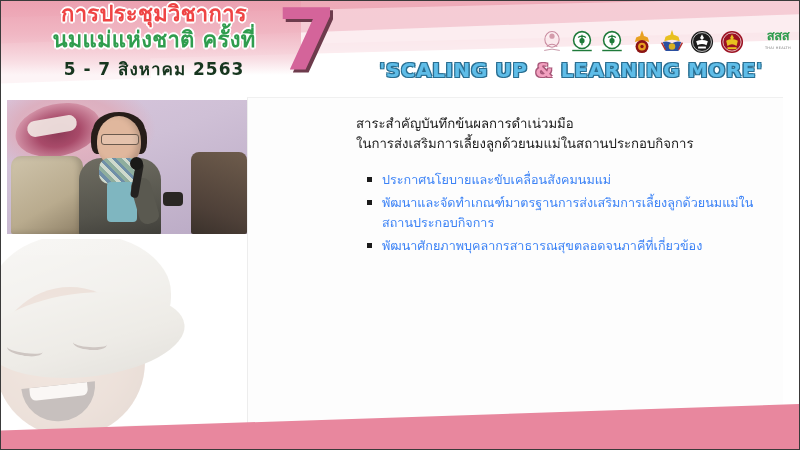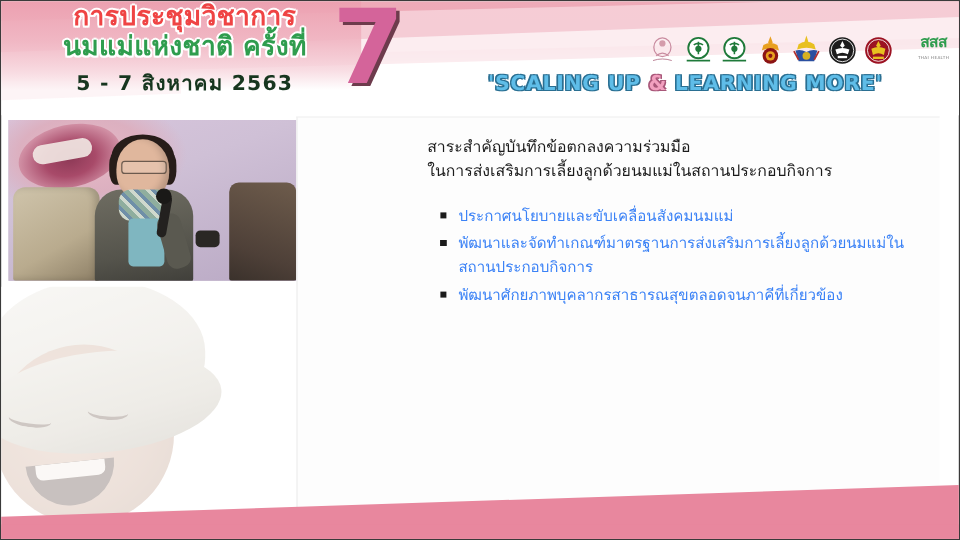--- a/index.html
+++ b/index.html
@@ -117,21 +117,21 @@
   }
 
   
   .tagline {
     position: absolute;
     left: 352px; top: 57px;
     width: 436px;
     text-align: center;
     font-family: "DejaVu Sans", sans-serif;
     font-weight: bold;
-    font-size: 17px;
+    font-size: 20px;
     line-height: 24px;
     letter-spacing: .6px;
     white-space: nowrap;
     z-index: 7;
   }
   .tag-blue {
     color: #5fbde8;
     text-shadow:
       -1.2px -1.2px 0 #2a6f92, 1.2px -1.2px 0 #2a6f92,
       -1.2px  1.2px 0 #2a6f92, 1.2px  1.2px 0 #2a6f92;
@@ -578,21 +578,21 @@
           <div class="bp-teeth"></div>
         </div>
         <div class="bp-body"></div>
         <div class="bp-shoulder"></div>
       </div>
     </div>
   </div>
 
   <div class="content-panel">
     <div class="heading">
-      <div>สาระสำคัญบันทึกข้อตกลงความร่วมมือ</div>
+      <div>สาระสำคัญบันทึกข้นผลการดำเน่วมมือ</div>
       <div>ในการส่งเสริมการเลี้ยงลูกด้วยนมแม่ในสถานประกอบกิจการ</div>
     </div>
 
     <ul class="bullets">
       <li><span class="sq"></span><span>ประกาศนโยบายและขับเคลื่อนสังคมนมแม่</span></li>
       <li><span class="sq"></span></li>
       <li><span class="sq"></span></li>
       <li><span class="sq"></span><span>พัฒนาและจัดทำเกณฑ์มาตรฐานการส่งเสริมการเลี้ยงลูกด้วยนมแม่ในสถานประกอบกิจการ</span></li>
       <li><span class="sq"></span><span>พัฒนาศักยภาพบุคลากรสาธารณสุขตลอดจนภาคีที่เกี่ยวข้อง</span></li>
     </ul>

